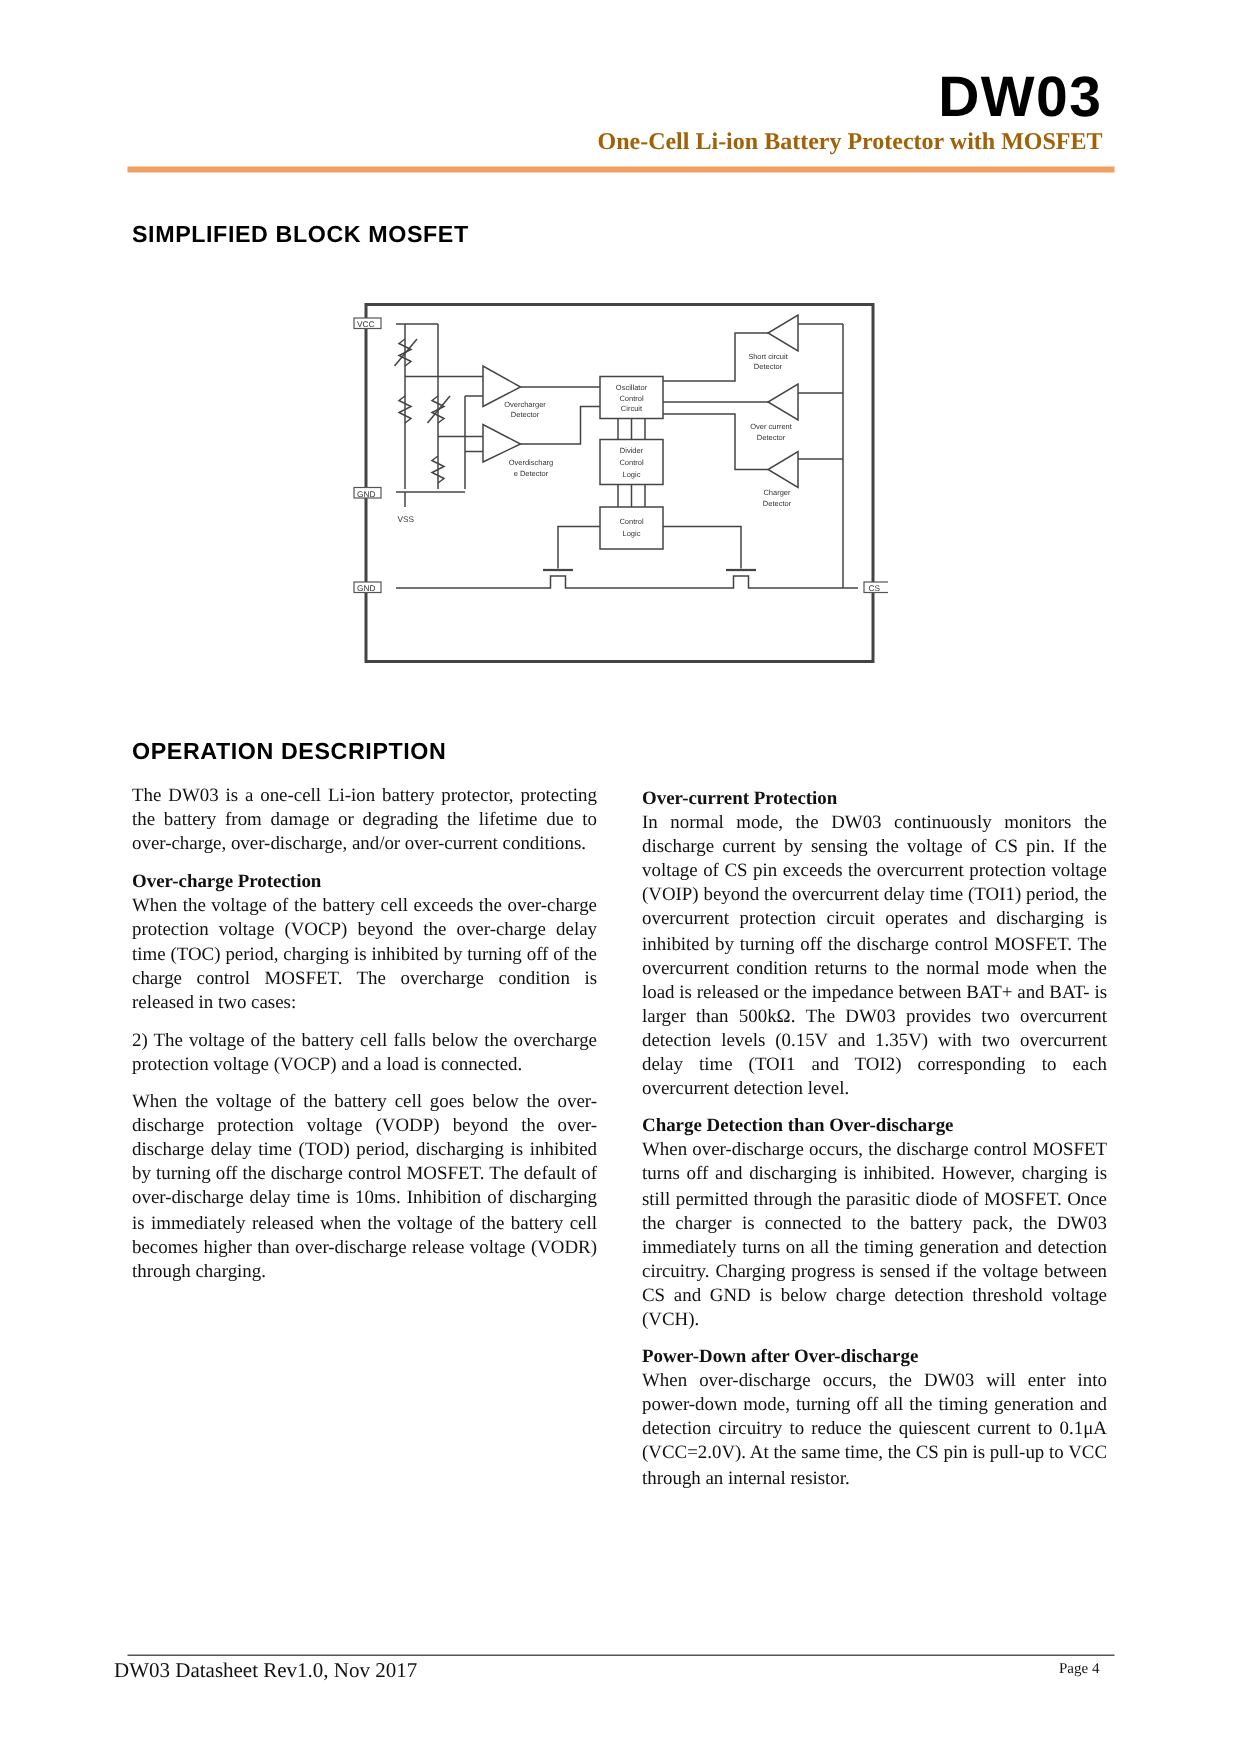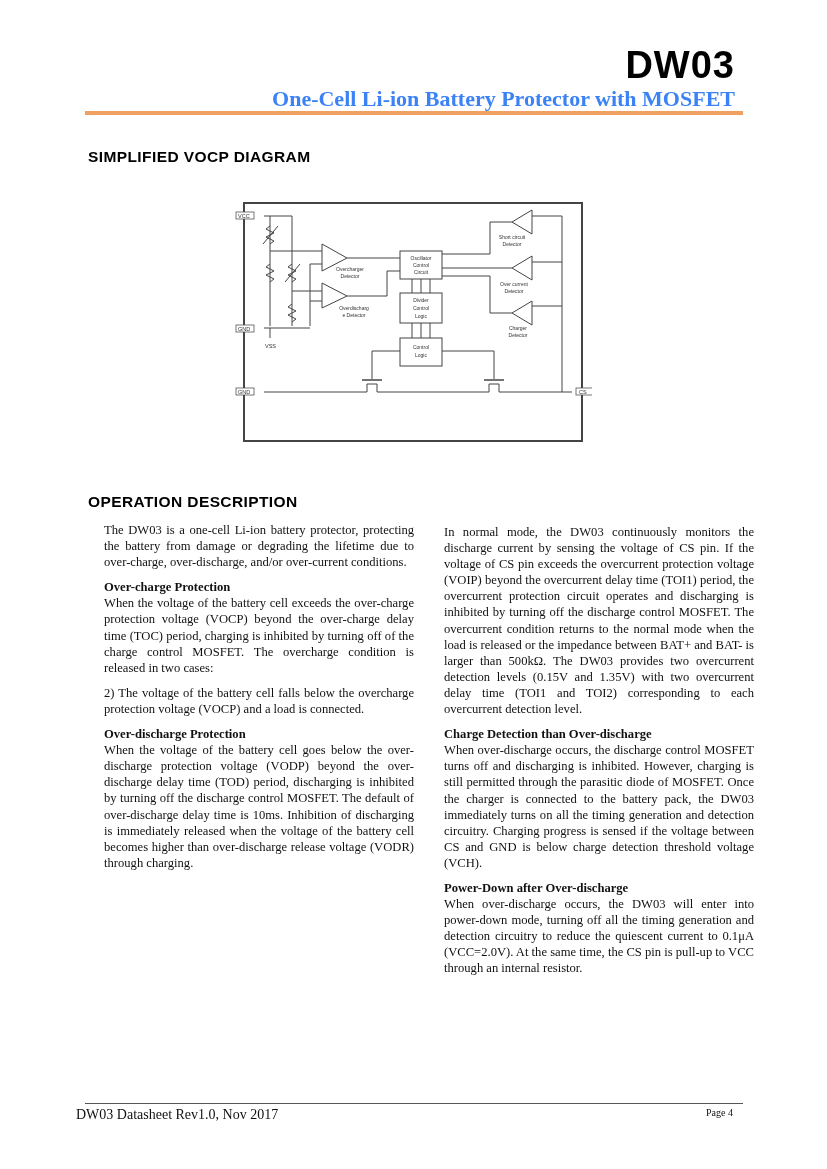--- a/index.html
+++ b/index.html
@@ -1,43 +1,43 @@
 <!DOCTYPE html>
 <html><head>
 <meta charset="utf-8">
 <style>
   html,body{margin:0;padding:0;background:#fff;}
   body{width:827px;height:1169px;position:relative;overflow:hidden;font-family:"Liberation Serif",serif;color:#111;}
   .abs{position:absolute;}
   #part{right:92px;top:44px;font-family:"Liberation Sans",sans-serif;font-weight:bold;font-size:38px;letter-spacing:1px;color:#000;}
-  #subtitle{right:92px;top:86px;font-weight:bold;font-size:22px;color:#3b82f6;}
+  #subtitle{right:92px;top:86px;font-weight:bold;font-size:16px;color:#a16207;}
   #rule{left:85px;top:111px;width:658px;height:4px;background:#f0a060;}
   .sec{font-family:"Liberation Sans",sans-serif;font-weight:bold;font-size:15.5px;letter-spacing:0.4px;color:#000;}
   #sec1{left:88px;top:148px;}
   #sec2{left:88px;top:493px;}
   #diagram{left:232px;top:196px;width:360px;height:250px;}
-  .col{position:absolute;width:310px;font-size:12.6px;line-height:16.1px;text-align:justify;margin-left:16px;}
+  .col{position:absolute;width:310px;font-size:12.6px;line-height:16.1px;text-align:justify;}
   .col p{margin:0 0 9px 0;}
   .col h4{margin:0;font-size:12.6px;font-weight:bold;line-height:16.1px;}
   #colL{left:88px;top:522px;}
   #colR{left:428px;top:524px;}
   .blk{margin-bottom:9px;}
   #footrule{left:85px;top:1103px;width:658px;height:1px;background:#555;}
   #footL{left:76px;top:1107px;font-size:14px;}
   #footR{left:706px;top:1107px;font-size:10px;}
   svg text{font-family:"Liberation Sans",sans-serif;}
 </style>
 </head>
 <body>
 
 <div id="part" class="abs">DW03</div>
 <div id="subtitle" class="abs">One-Cell Li-ion Battery Protector with MOSFET</div>
 <div id="rule" class="abs"></div>
 
-<div id="sec1" class="abs sec">SIMPLIFIED VOCP DIAGRAM</div>
+<div id="sec1" class="abs sec">SIMPLIFIED BLOCK MOSFET</div>
 
 <svg id="diagram" class="abs" viewBox="0 0 360 250">
   <g fill="none" stroke="#444" stroke-width="1">
 
     <rect x="12" y="7" width="338" height="238" stroke-width="2"></rect>
 
     <line x1="32" y1="20" x2="60" y2="20"></line>
     <line x1="38" y1="20" x2="38" y2="130"></line>
     <line x1="60" y1="20" x2="60" y2="130"></line>
 
@@ -126,27 +126,27 @@
 <div id="sec2" class="abs sec">OPERATION DESCRIPTION</div>
 
 <div id="colL" class="col">
   <p>The DW03 is a one-cell Li-ion battery protector, protecting the battery from damage or degrading the lifetime due to over-charge, over-discharge, and/or over-current conditions.</p>
   <div class="blk">
     <h4>Over-charge Protection</h4>
     <p>When the voltage of the battery cell exceeds the over-charge protection voltage (VOCP) beyond the over-charge delay time (TOC) period, charging is inhibited by turning off of the charge control MOSFET. The overcharge condition is released in two cases:</p>
   </div>
   <p>2) The voltage of the battery cell falls below the overcharge protection voltage (VOCP) and a load is connected.</p>
   <div class="blk">
-    <h4>Over-discharge Protection</h4>
     <p>When the voltage of the battery cell goes below the over-discharge protection voltage (VODP) beyond the over-discharge delay time (TOD) period, discharging is inhibited by turning off the discharge control MOSFET. The default of over-discharge delay time is 10ms. Inhibition of discharging is immediately released when the voltage of the battery cell becomes higher than over-discharge release voltage (VODR) through charging.</p>
   </div>
 </div>
 
 <div id="colR" class="col">
   <div class="blk">
+    <h4>Over-current Protection</h4>
     <p>In normal mode, the DW03 continuously monitors the discharge current by sensing the voltage of CS pin. If the voltage of CS pin exceeds the overcurrent protection voltage (VOIP) beyond the overcurrent delay time (TOI1) period, the overcurrent protection circuit operates and discharging is inhibited by turning off the discharge control MOSFET. The overcurrent condition returns to the normal mode when the load is released or the impedance between BAT+ and BAT- is larger than 500kΩ. The DW03 provides two overcurrent detection levels (0.15V and 1.35V) with two overcurrent delay time (TOI1 and TOI2) corresponding to each overcurrent detection level.</p>
   </div>
   <div class="blk">
     <h4>Charge Detection than Over-discharge</h4>
     <p>When over-discharge occurs, the discharge control MOSFET turns off and discharging is inhibited. However, charging is still permitted through the parasitic diode of MOSFET. Once the charger is connected to the battery pack, the DW03 immediately turns on all the timing generation and detection circuitry. Charging progress is sensed if the voltage between CS and GND is below charge detection threshold voltage (VCH).</p>
   </div>
   <div class="blk">
     <h4>Power-Down after Over-discharge</h4>
     <p>When over-discharge occurs, the DW03 will enter into power-down mode, turning off all the timing generation and detection circuitry to reduce the quiescent current to 0.1μA (VCC=2.0V). At the same time, the CS pin is pull-up to VCC through an internal resistor.</p>
   </div>

